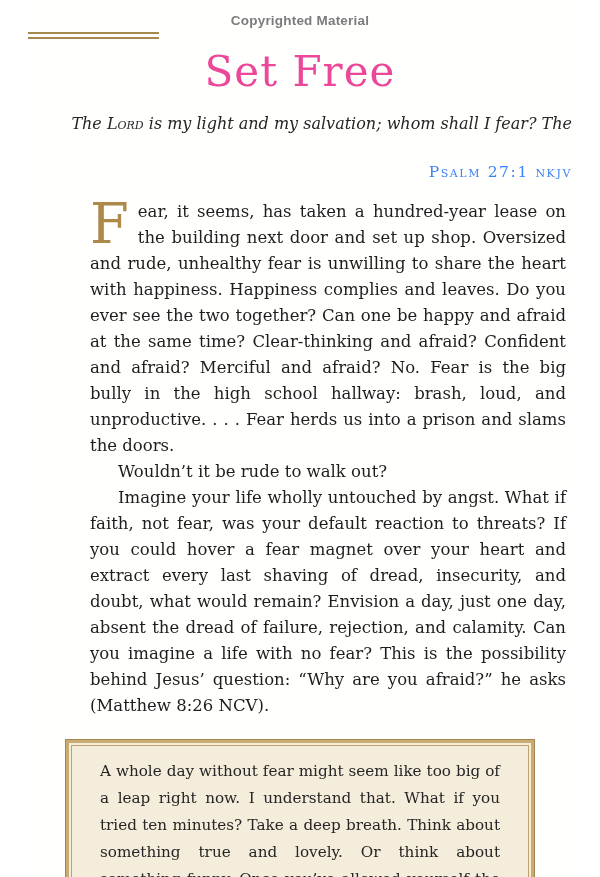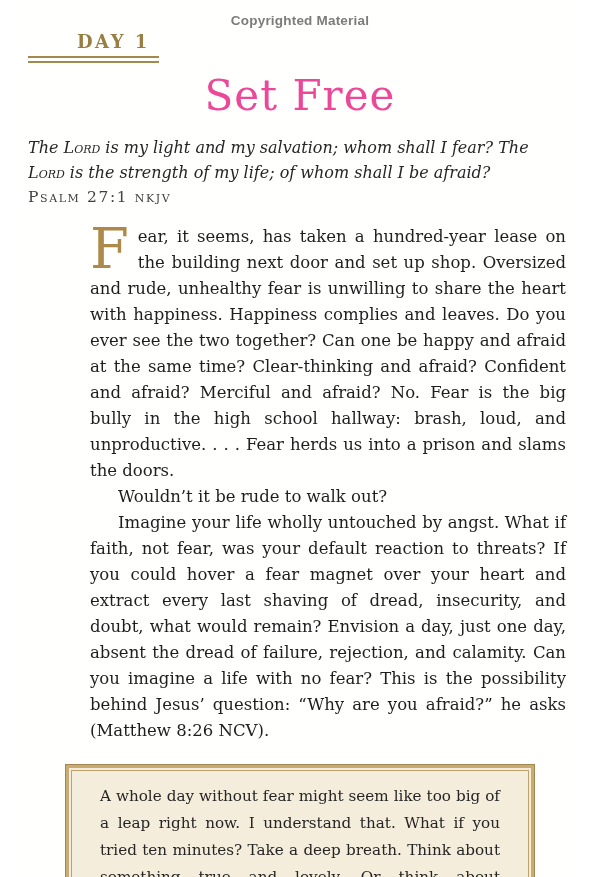--- a/index.html
+++ b/index.html
@@ -44,33 +44,33 @@
     text-align: center;
     font-size: 42px;
     font-weight: 400;
     letter-spacing: 1px;
     color: #ec4899;
     line-height: 46px;
   }
 
   .scripture {
     margin-top: 16px;
-    text-align: left;
+    text-align: right;
     font-style: italic;
     font-size: 16px;
     line-height: 25px;
     color: #262626;
   }
   .sc { font-variant: small-caps; }
   .s-ref {
-    margin-top: 0;
+    margin-top: 24px;
     font-style: normal;
     font-size: 15.5px;
     letter-spacing: 1.6px;
-    color: #404040;
+    color: #3b82f6;
   }
 
   .body-text {
     margin: 14px 62px 0 62px;
     width: 476px;
     text-align: justify;
     font-size: 16.5px;
     line-height: 26px;
   }
   .body-text p { margin: 0; }
@@ -98,29 +98,27 @@
   .callout p { margin: 0; }
 </style>
 </head>
 <body>
 
 <div class="page">
 
   <div class="copyright top">Copyrighted Material</div>
 
   <header class="day-header">
-    <div class="day-label">DAY 1</div>
     <div class="day-rule"></div>
   </header>
 
   <h1 class="title">Set Free</h1>
 
   <div class="scripture">
     <div class="s-line"><span>The </span><span class="sc">Lord</span><span> is my light and my salvation; whom shall I fear? The</span></div>
-    <div class="s-line"><span class="sc">Lord</span><span> is the strength of my life; of whom shall I be afraid?</span></div>
     <div class="s-ref sc">Psalm 27:1 nkjv</div>
   </div>
 
   <div class="body-text">
     <p><span class="dropcap">F</span><span>ear, it seems, has taken a hundred-year lease on the building next door and set up shop. Oversized and rude, unhealthy fear is unwilling to share the heart with happiness. Happiness complies and leaves. Do you ever see the two together? Can one be happy and afraid at the same time? Clear-thinking and afraid? Confident and afraid? Merciful and afraid? No. Fear is the big bully in the high school hallway: brash, loud, and unproductive. . . . Fear herds us into a prison and slams the doors.</span></p>
     <p class="indent">Wouldn’t it be rude to walk out?</p>
     <p class="indent">Imagine your life wholly untouched by angst. What if faith, not fear, was your default reaction to threats? If you could hover a fear magnet over your heart and extract every last shaving of dread, insecurity, and doubt, what would remain? Envision a day, just one day, absent the dread of failure, rejection, and calamity. Can you imagine a life with no fear? This is the possibility behind Jesus’ question: “Why are you afraid?” he asks (Matthew 8:26 NCV).</p>
   </div>
 
   <aside class="callout">

